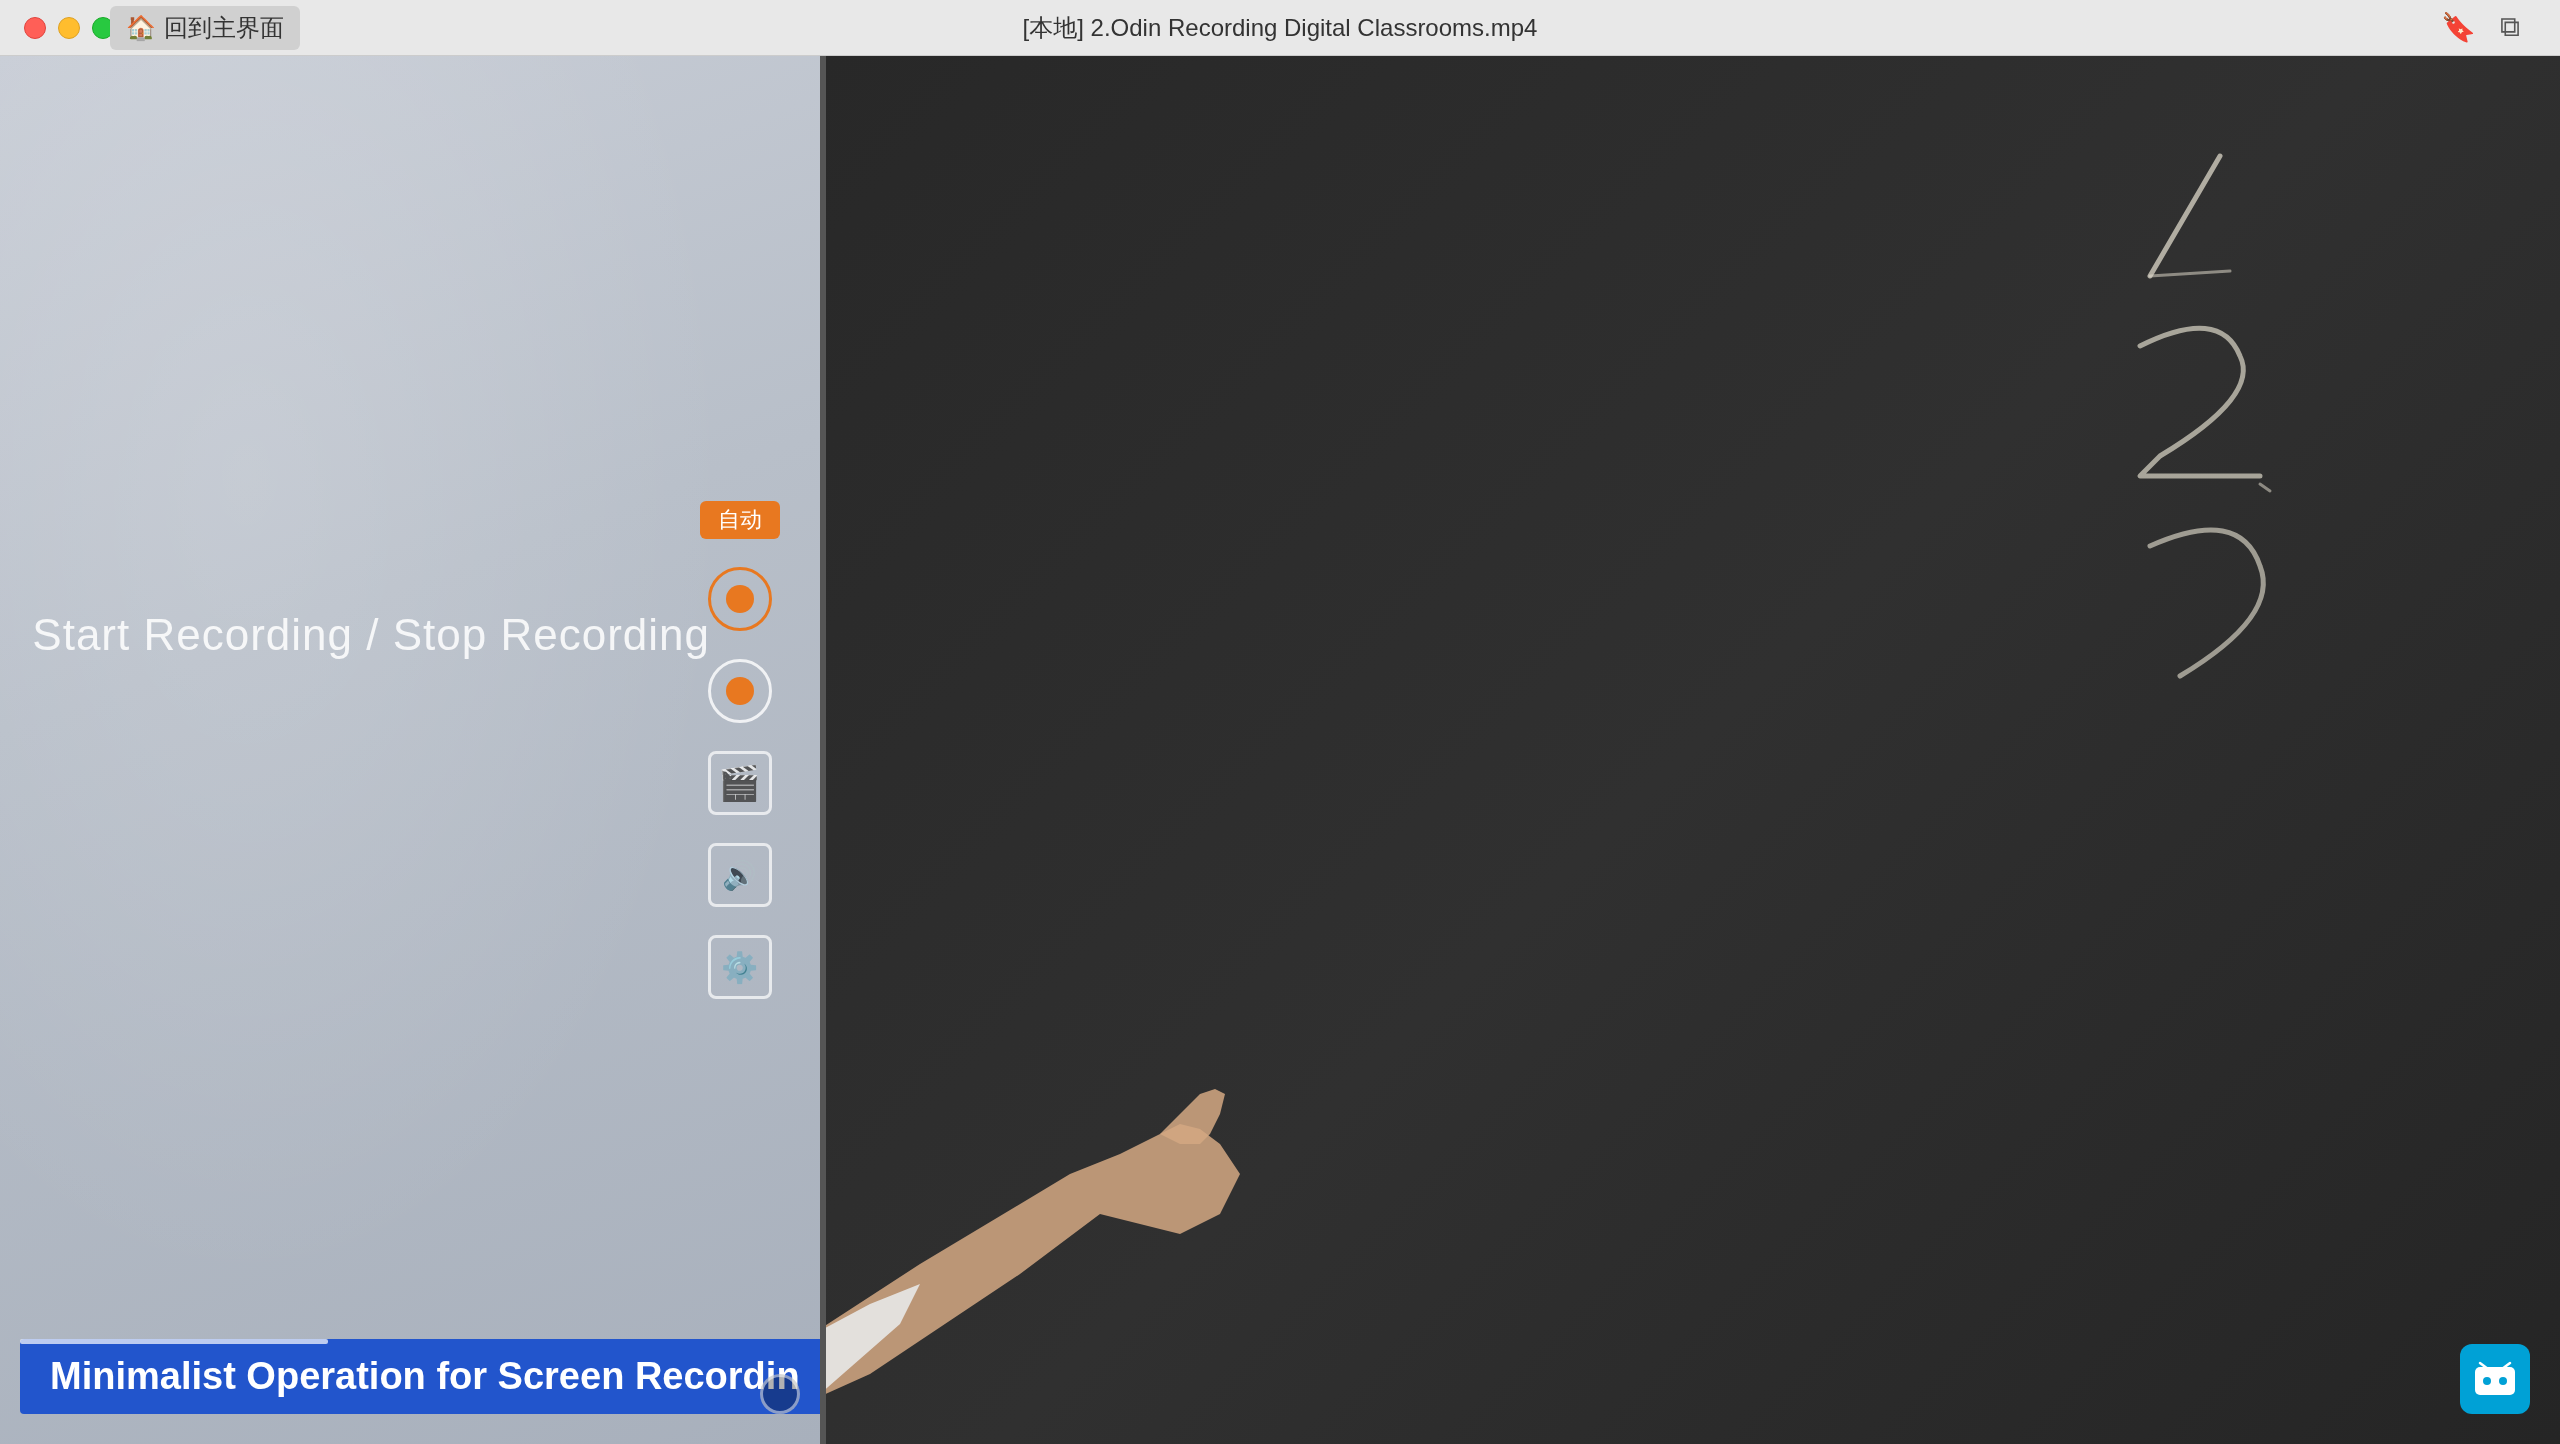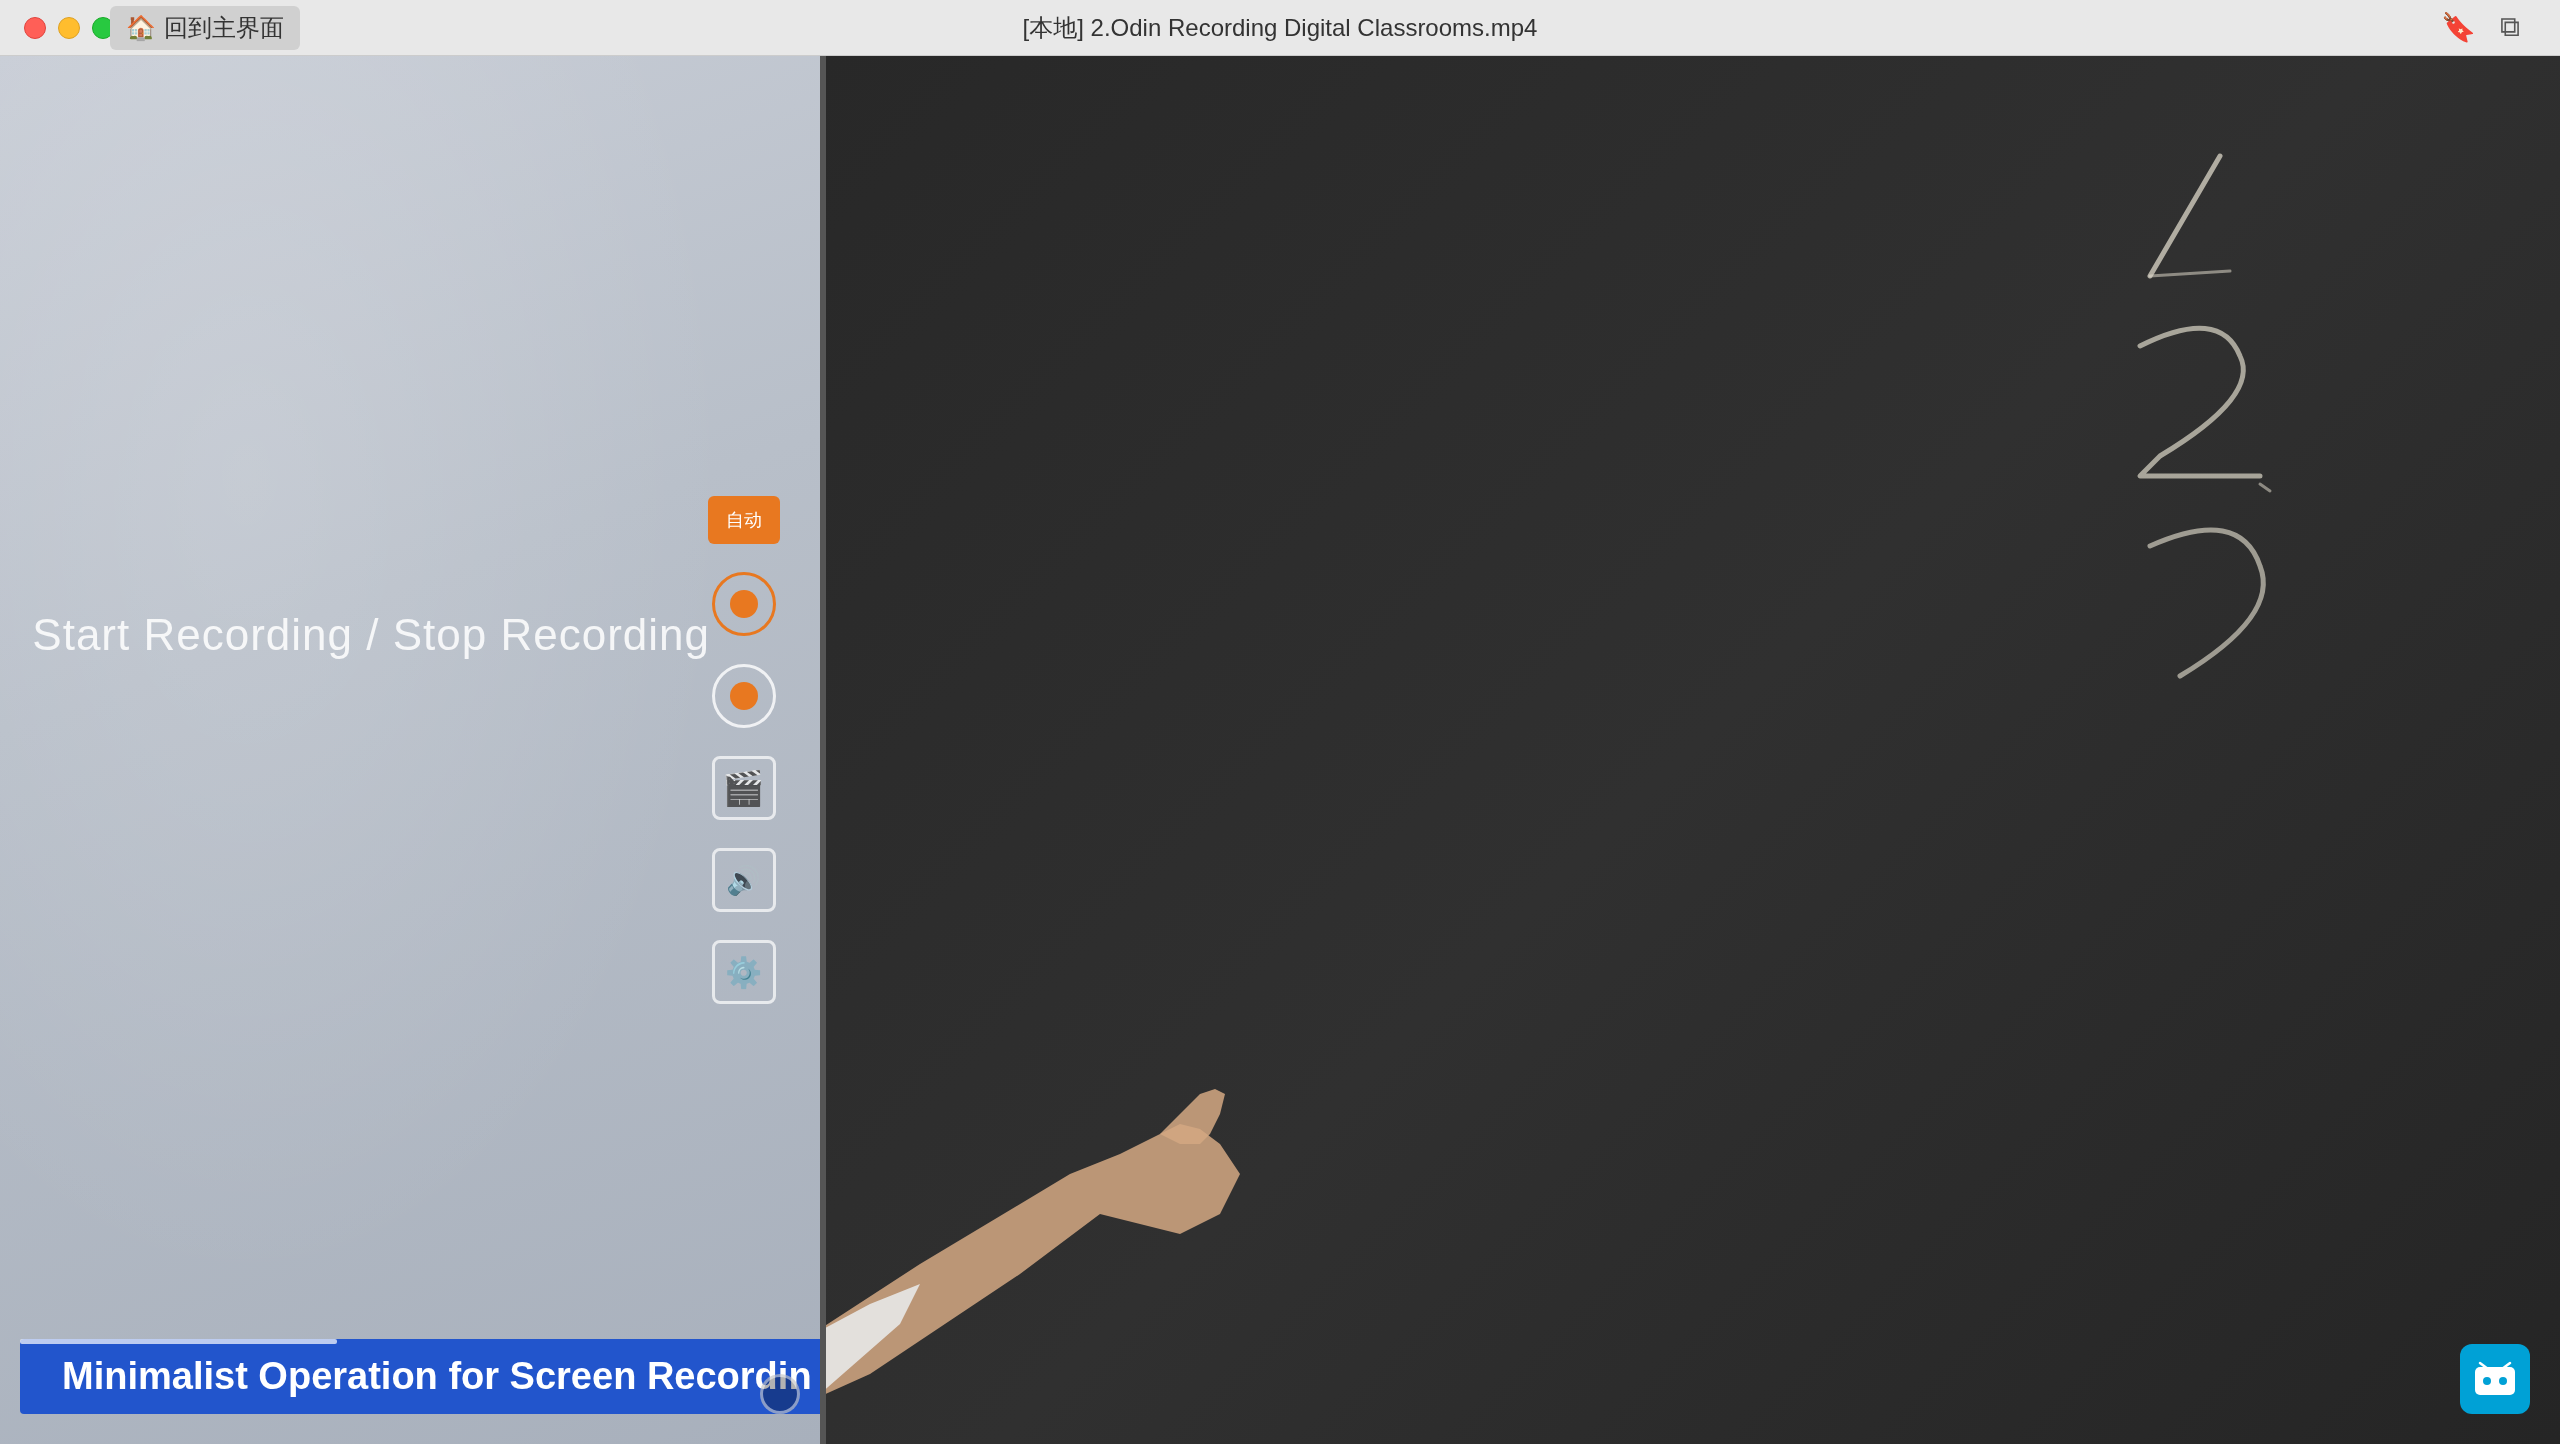--- a/index.html
+++ b/index.html
@@ -141,22 +141,22 @@
       flex-direction: column;
       gap: 28px;
       align-items: center;
       z-index: 10;
     }
 
     
     .auto-badge {
       background: #e87820;
       color: white;
-      font-size: 18px;
-      padding: 12px 18px;
+      font-size: 22px;
+      padding: 4px 18px;
       border-radius: 6px;
       font-weight: 500;
     }
 
     
     .recording-label {
       position: absolute;
       right: 110px;
       top: 50%;
       transform: translateY(-140px);
@@ -207,21 +207,21 @@
       bottom: 20px;
       left: 0;
       right: 0;
       display: flex;
       align-items: flex-end;
       padding: 0 20px 10px 20px;
     }
 
     .subtitle-content {
       background: #2255cc;
-      padding: 16px 42px;
+      padding: 16px 30px;
       border-radius: 4px;
       position: relative;
     }
 
     .subtitle-progress {
       position: absolute;
       top: 0;
       left: 0;
       width: 38%;
       height: 5px;

